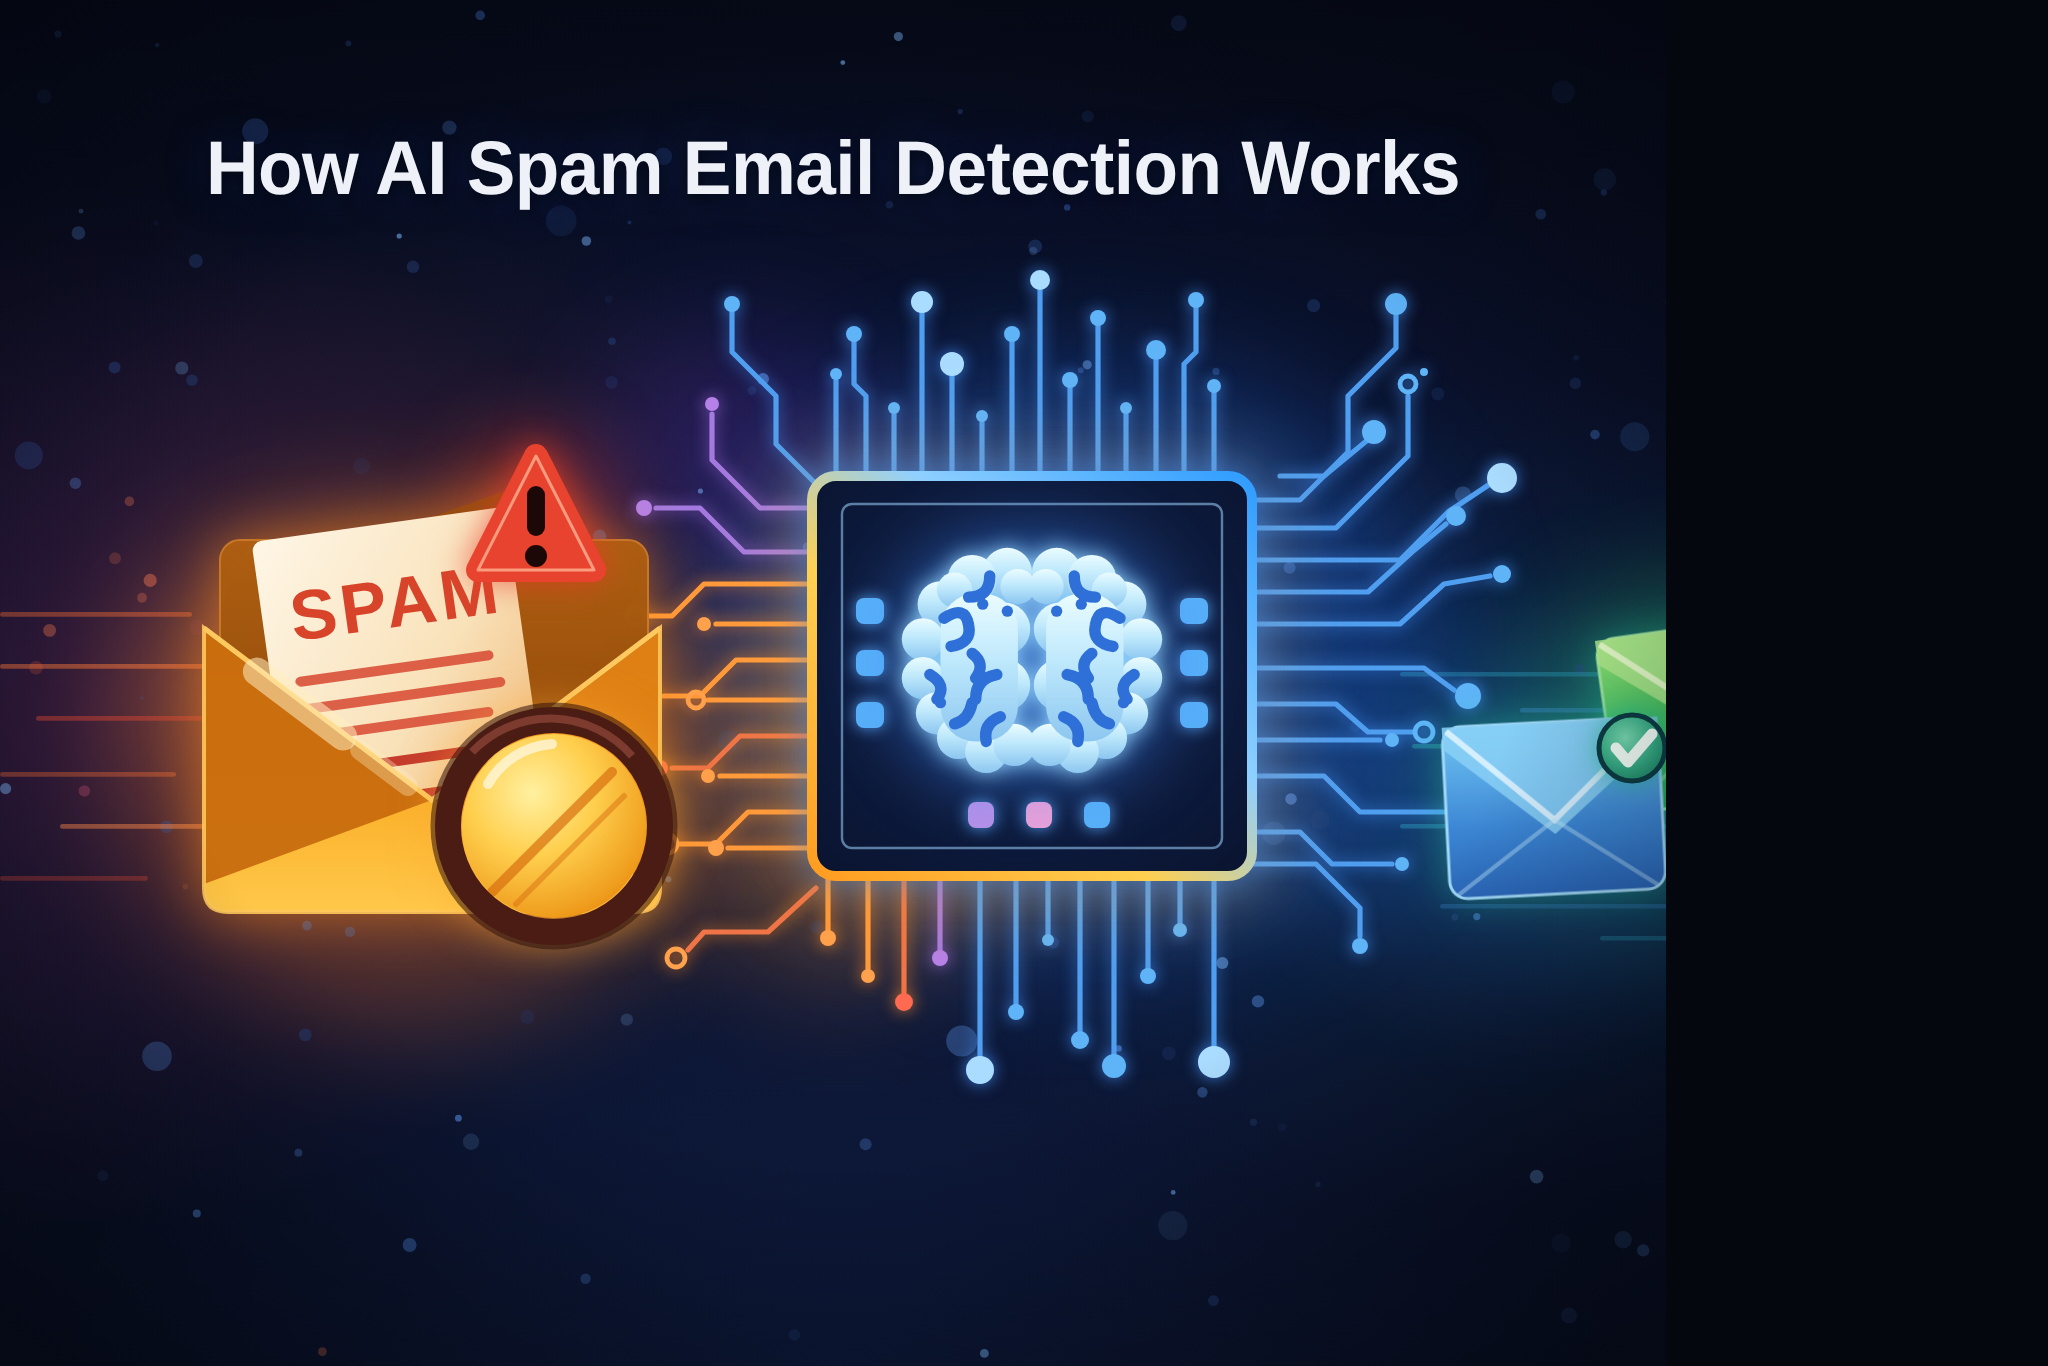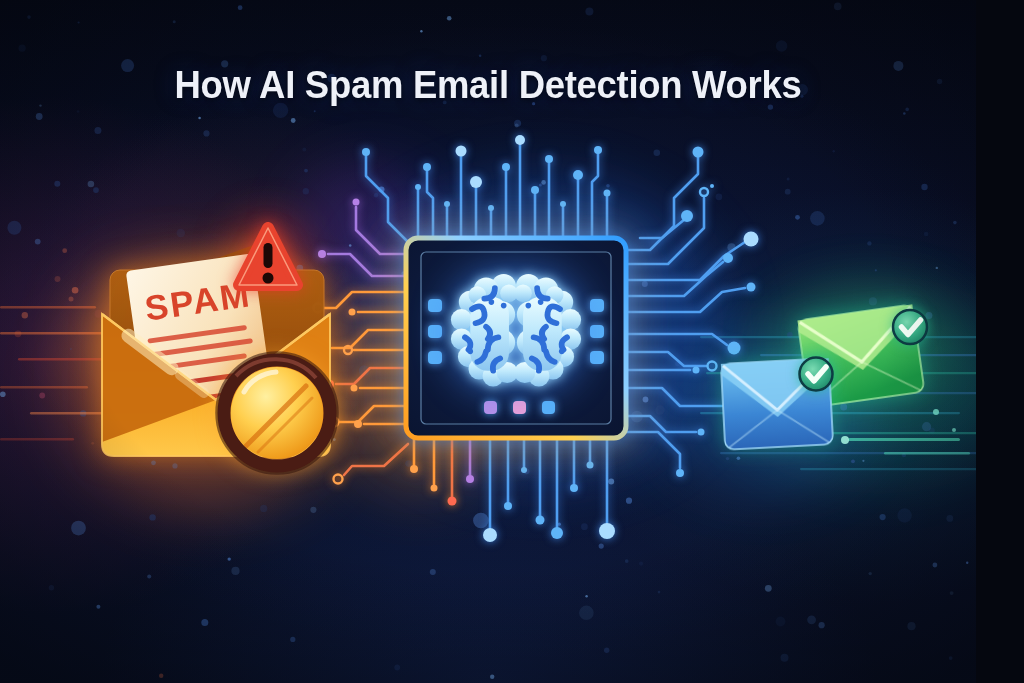--- a/index.html
+++ b/index.html
@@ -1,17 +1,17 @@
 <!DOCTYPE html>
 <html style="--background: #090d20; --title-text: #eef1f8; --spam-red: #d8442a; --warning-red: #e8432e; --envelope-orange: #f9a81f; --chip-glow-blue: #2f9cff; --chip-glow-orange: #ff9c20; --brain-blue: #bfe9fc; --clean-envelope-blue: #3b86d4; --clean-envelope-green: #2fae52; --check-badge-teal: #35ac84;"><head>
 <meta charset="utf-8">
 <style>
   html,body{margin:0;padding:0;background:#05070f;}
   .stage{
-    position:relative;width:976px;height:683px;overflow:hidden;
+    position:relative;width:833px;height:683px;overflow:hidden;
     font-family:"Liberation Sans",sans-serif;
     background-color:var(--background,#090d20);
     background-image:
       radial-gradient(ellipse 430px 370px at 5% 52%, rgba(115,38,82,.38), transparent 70%),
       radial-gradient(ellipse 300px 240px at 26% 40%, rgba(120,44,40,.25), transparent 70%),
       radial-gradient(ellipse 720px 440px at 52% 50%, rgba(24,50,122,.30), transparent 72%),
       radial-gradient(ellipse 520px 320px at 50% 100%, rgba(28,56,132,.25), transparent 75%),
       radial-gradient(ellipse 430px 290px at 88% 58%, rgba(18,88,118,.25), transparent 72%),
       linear-gradient(180deg,#060a18 0%,#0a102a 45%,#091024 100%);
   }

